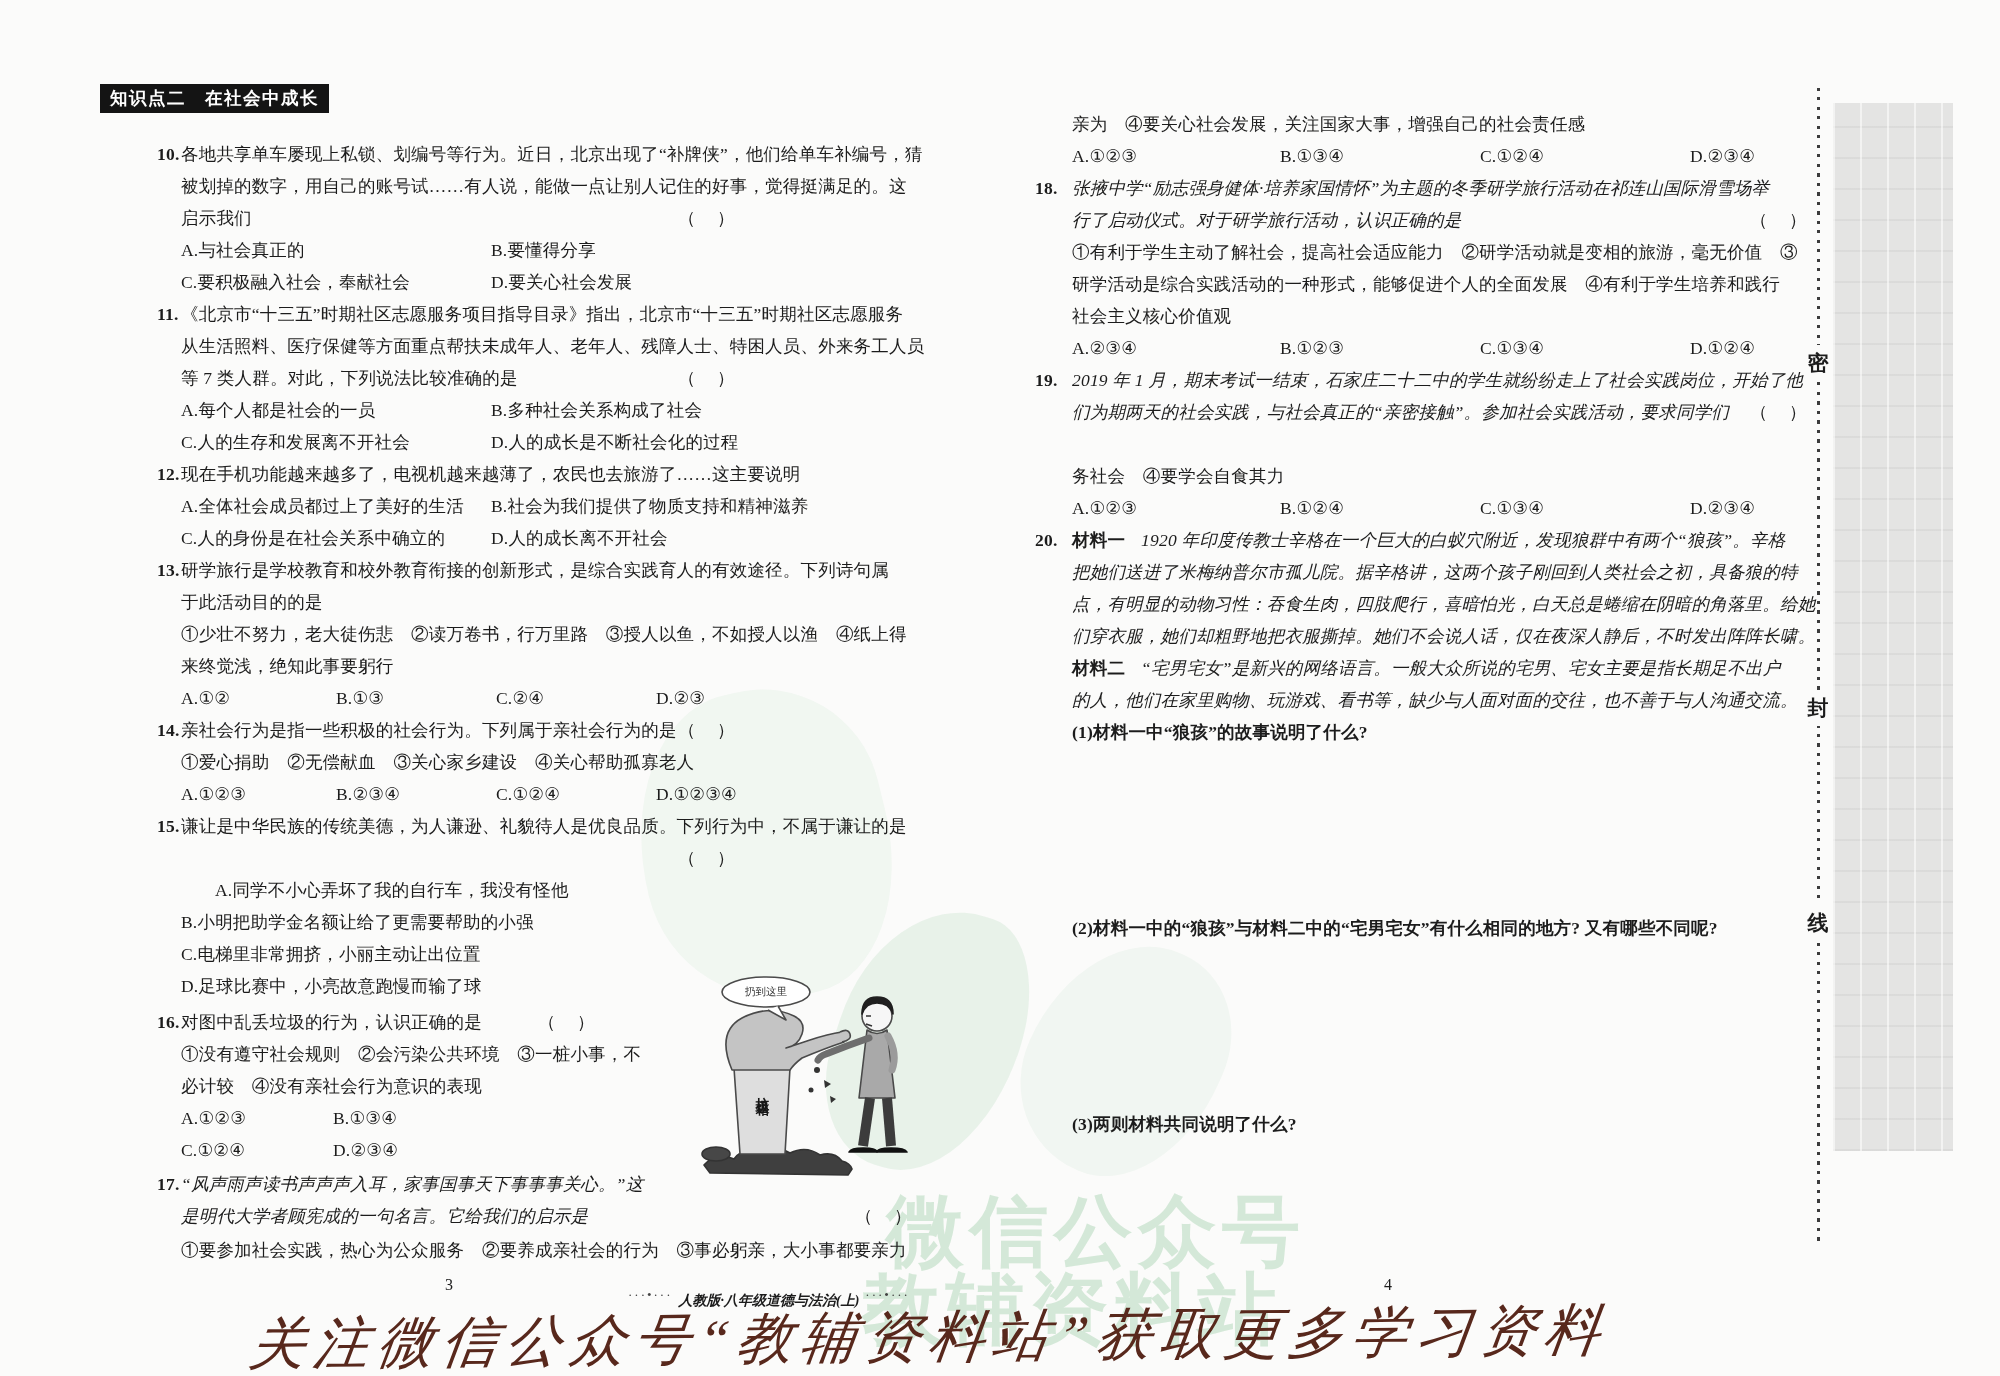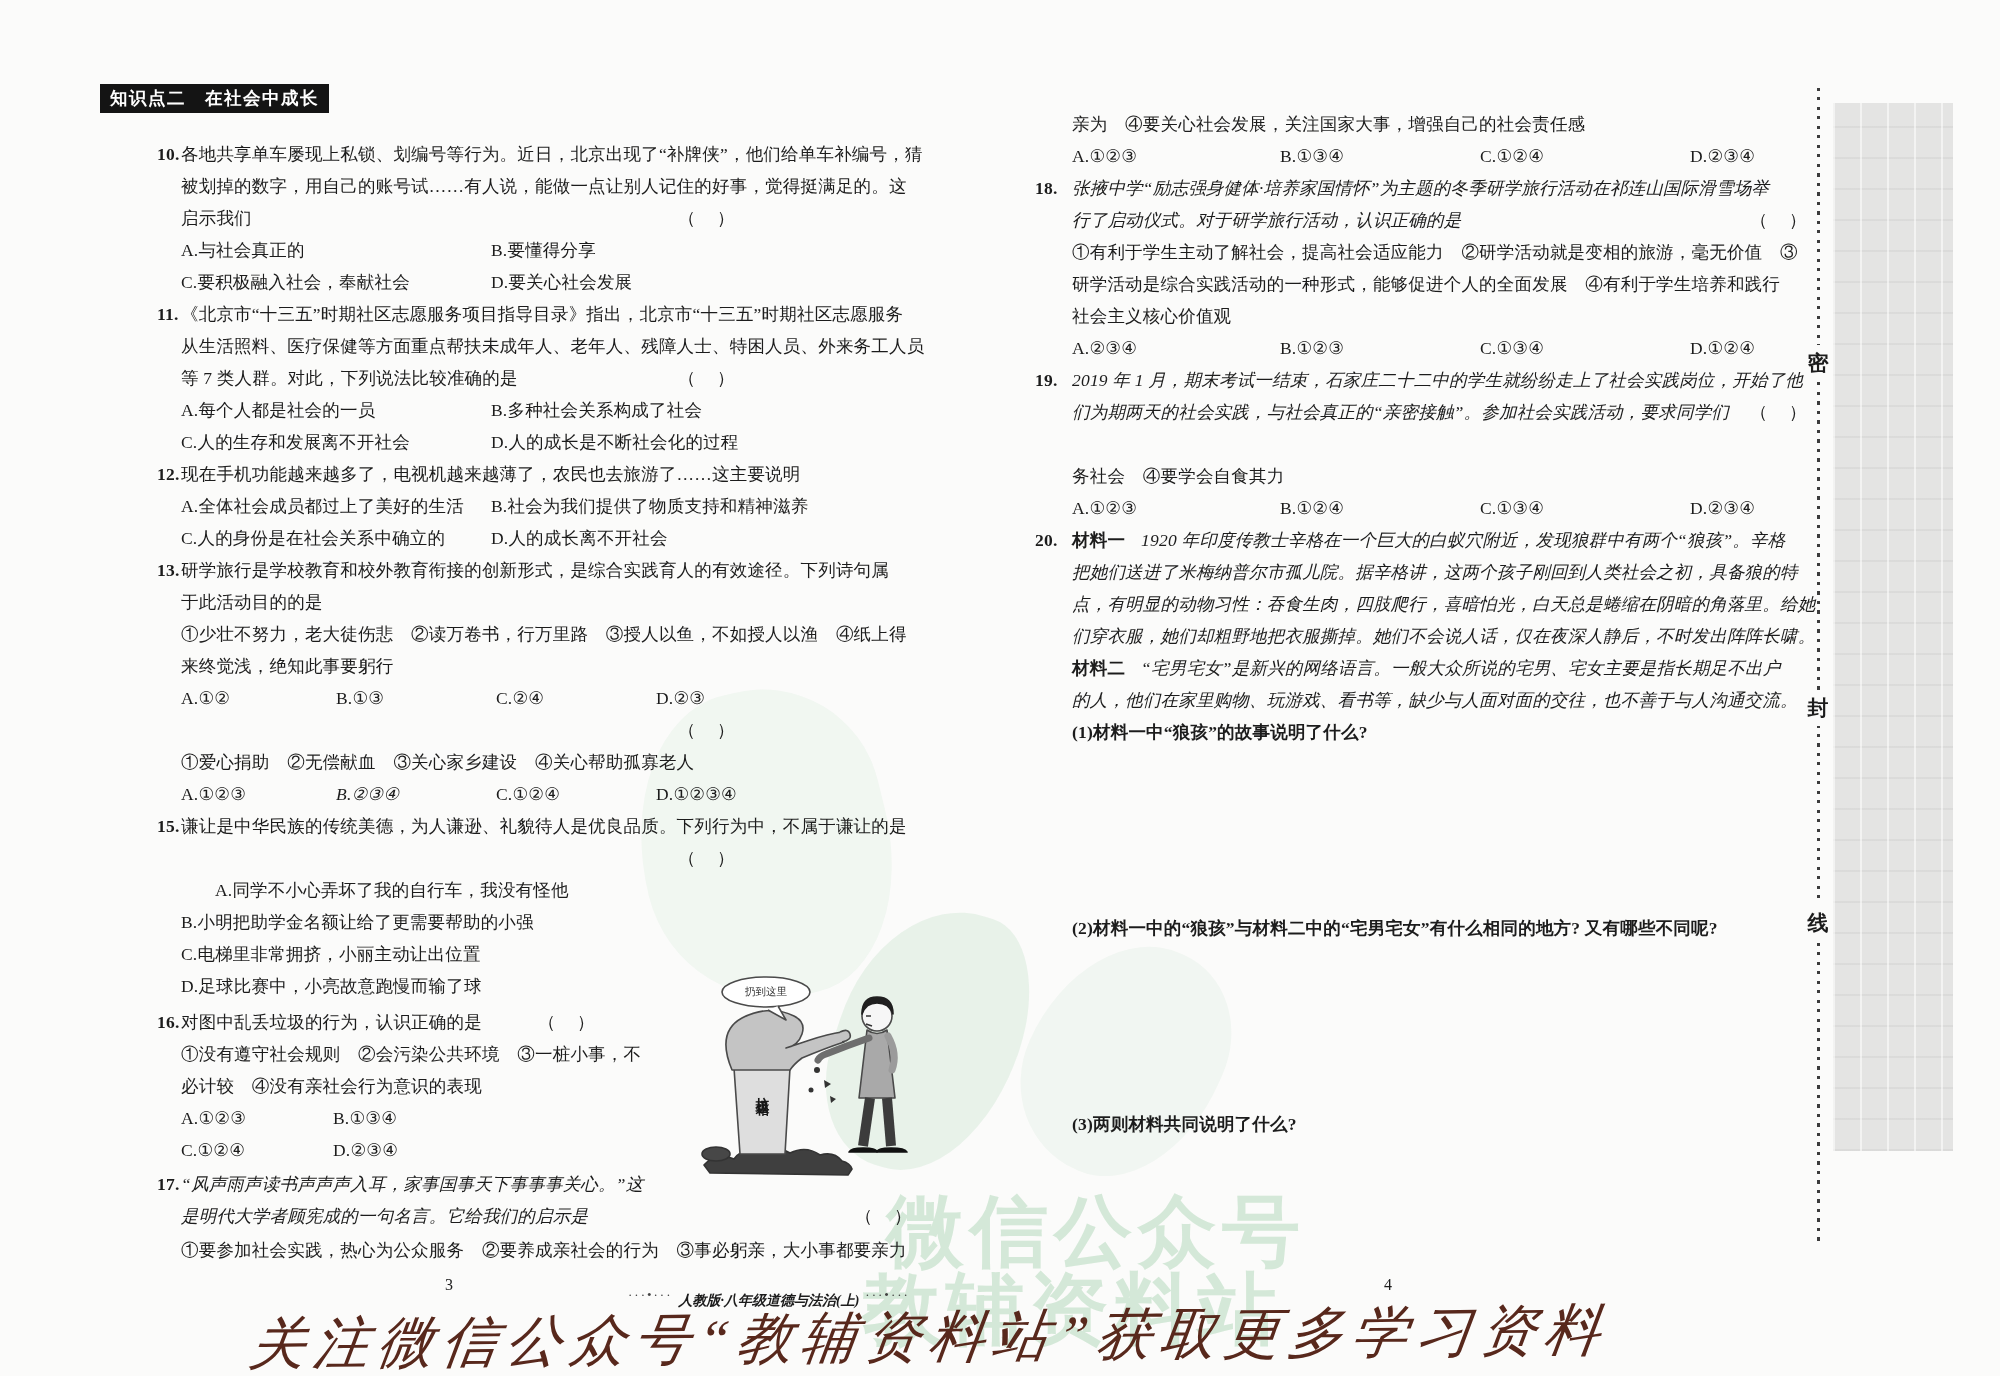--- a/index.html
+++ b/index.html
@@ -100,25 +100,26 @@
   <div class="ln" style="left:181px;top:590px;">于此活动目的的是</div>
   <div class="ln" style="left:181px;top:622px;">①少壮不努力，老大徒伤悲　②读万卷书，行万里路　③授人以鱼，不如授人以渔　④纸上得</div>
   <div class="ln" style="left:181px;top:654px;">来终觉浅，绝知此事要躬行</div>
   <div class="ln" style="left:181px;top:686px;width:760px;">
       <span class="o" style="left:0;">A.①②</span>
       <span class="o" style="left:155px;">B.①③</span>
       <span class="o" style="left:315px;">C.②④</span>
       <span class="o" style="left:475px;">D.②③</span>
     </div>
 
+  <div class="ln" style="left:157px;top:718px;"><span class="qnum">14.</span><span>亲社会行为是指一些积极的社会行为。下列属于亲社会行为的是</span></div>
   <div class="ln br" style="left:678px;top:718px;">（　）</div>
   <div class="ln" style="left:181px;top:750px;">①爱心捐助　②无偿献血　③关心家乡建设　④关心帮助孤寡老人</div>
   <div class="ln" style="left:181px;top:782px;width:760px;">
       <span class="o" style="left:0;">A.①②③</span>
-      <span class="o" style="left:155px;font-style:italic;">B.②③④</span>
+      <span class="o" style="left:155px;">B.②③④</span>
       <span class="o" style="left:315px;">C.①②④</span>
       <span class="o" style="left:475px;">D.①②③④</span>
     </div>
 
   <div class="ln" style="left:157px;top:814px;"><span class="qnum">15.</span><span>谦让是中华民族的传统美德，为人谦逊、礼貌待人是优良品质。下列行为中，不属于谦让的是</span></div>
   <div class="ln br" style="left:678px;top:846px;">（　）</div>
   <div class="ln" style="left:181px;top:878px;margin-left:34px;">A.同学不小心弄坏了我的自行车，我没有怪他</div>
   <div class="ln" style="left:181px;top:910px;">B.小明把助学金名额让给了更需要帮助的小强</div>
   <div class="ln" style="left:181px;top:942px;">C.电梯里非常拥挤，小丽主动让出位置</div>
   <div class="ln" style="left:181px;top:974px;">D.足球比赛中，小亮故意跑慢而输了球</div>

